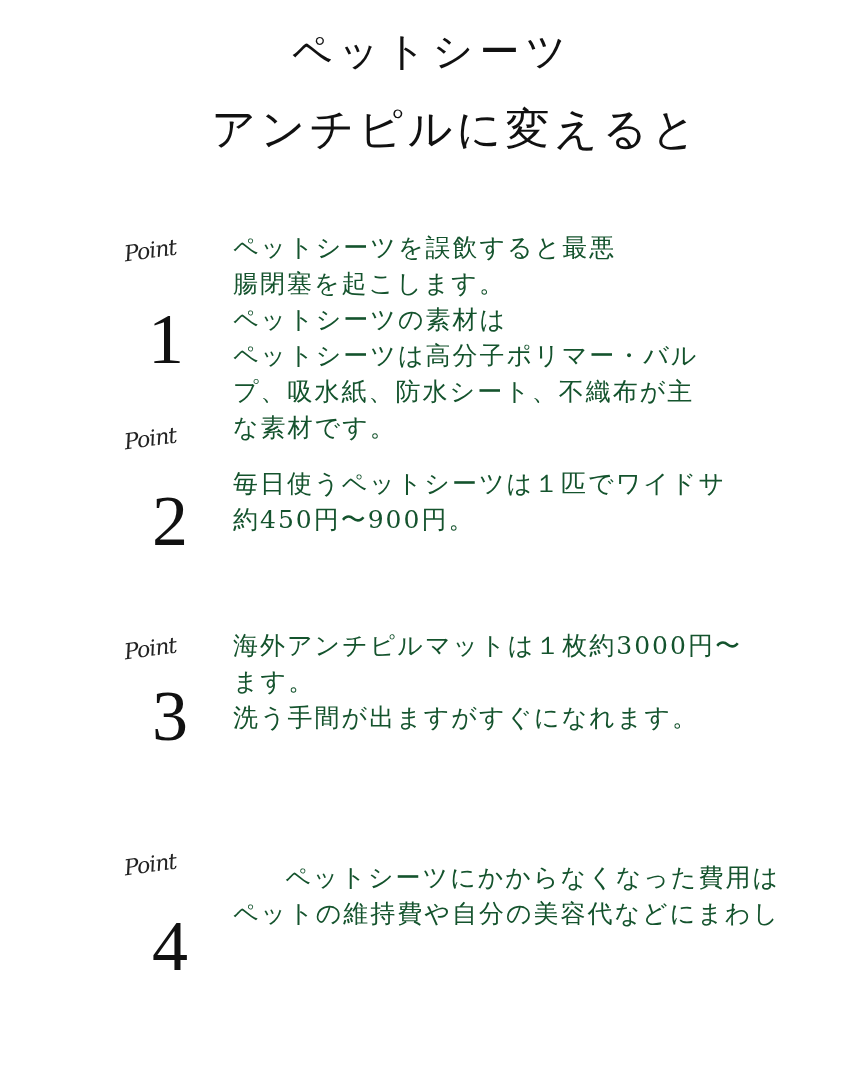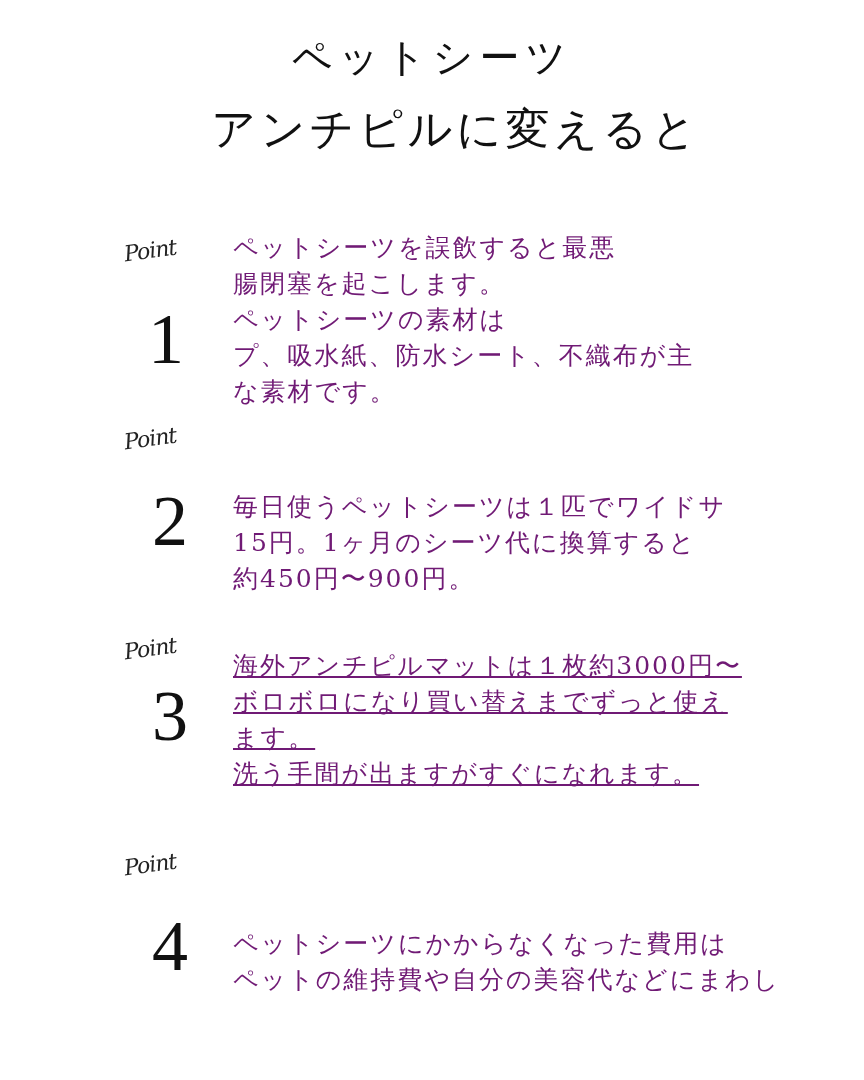--- a/index.html
+++ b/index.html
@@ -4,77 +4,76 @@
   <style>
     html, body { margin: 0; padding: 0; }
     body {
       width: 864px; height: 1080px; background: #ffffff; position: relative; overflow: hidden;
       font-family: "DejaVu Serif", "Liberation Serif", serif; color: #1a1a1a;
     }
     .title {
       position: absolute; left: 0; width: 864px; text-align: center;
       font-size: 40px; letter-spacing: 6px; font-weight: normal; color: #111;
     }
-    .title.l1 { top: 30px; text-align: center; }
+    .title.l1 { top: 24px; text-align: center; }
     .title.l2 { top: 100px; font-size: 44px; letter-spacing: 4px; padding-left: 24px; }
     .point-script {
       position: absolute; font-family: "DejaVu Serif", serif; font-style: italic;
       font-size: 22px; color: #222; transform: rotate(-8deg); letter-spacing: -1px;
     }
     .point-num {
       position: absolute; font-family: "Liberation Serif", serif; font-size: 72px;
       color: #111; width: 60px; text-align: center; line-height: 1;
     }
     .body-text {
       position: absolute; left: 233px; font-size: 25px; line-height: 36px;
-      color: #701a75; letter-spacing: 2px; white-space: nowrap;
+      color: #14532d; letter-spacing: 2px; white-space: nowrap;
     }
     .body-text div { height: 36px; }
   </style>
 </head>
 <body>
 
 <div>
   <div class="title l1">ペットシーツ</div>
   <div class="title l2">アンチピルに変えると</div>
 </div>
 
 <section>
   <div class="point-script" style="left:124px;top:238px;">Point</div>
   <div class="point-num" style="left:136px;top:303px;">1</div>
   <div class="body-text" style="top:230px;">
     <div>ペットシーツを誤飲すると最悪</div>
     <div>腸閉塞を起こします。</div>
     <div>ペットシーツの素材は</div>
+    <div>ペットシーツは高分子ポリマー・バル</div>
     <div>プ、吸水紙、防水シート、不織布が主</div>
     <div>な素材です。</div>
   </div>
 </section>
 
 <section>
   <div class="point-script" style="left:124px;top:426px;">Point</div>
   <div class="point-num" style="left:140px;top:485px;">2</div>
-  <div class="body-text" style="top:466px;margin-top:23px;">
+  <div class="body-text" style="top:466px;">
     <div>毎日使うペットシーツは１匹でワイドサ</div>
-    <div>15円。1ヶ月のシーツ代に換算すると</div>
     <div>約450円〜900円。</div>
   </div>
 </section>
 
 <section>
   <div class="point-script" style="left:124px;top:636px;">Point</div>
   <div class="point-num" style="left:140px;top:680px;">3</div>
-  <div class="body-text" style="top:648px;text-decoration:underline;">
+  <div class="body-text" style="top:628px;">
     <div>海外アンチピルマットは１枚約3000円〜</div>
-    <div>ボロボロになり買い替えまでずっと使え</div>
     <div>ます。</div>
     <div>洗う手間が出ますがすぐになれます。</div>
   </div>
 </section>
 
 <section>
   <div class="point-script" style="left:124px;top:852px;">Point</div>
   <div class="point-num" style="left:140px;top:910px;">4</div>
-  <div class="body-text" style="top:926px;">
+  <div class="body-text" style="top:860px;text-align:right;">
     <div>ペットシーツにかからなくなった費用は</div>
     <div>ペットの維持費や自分の美容代などにまわし</div>
   </div>
 </section>
 
 </body></html>

